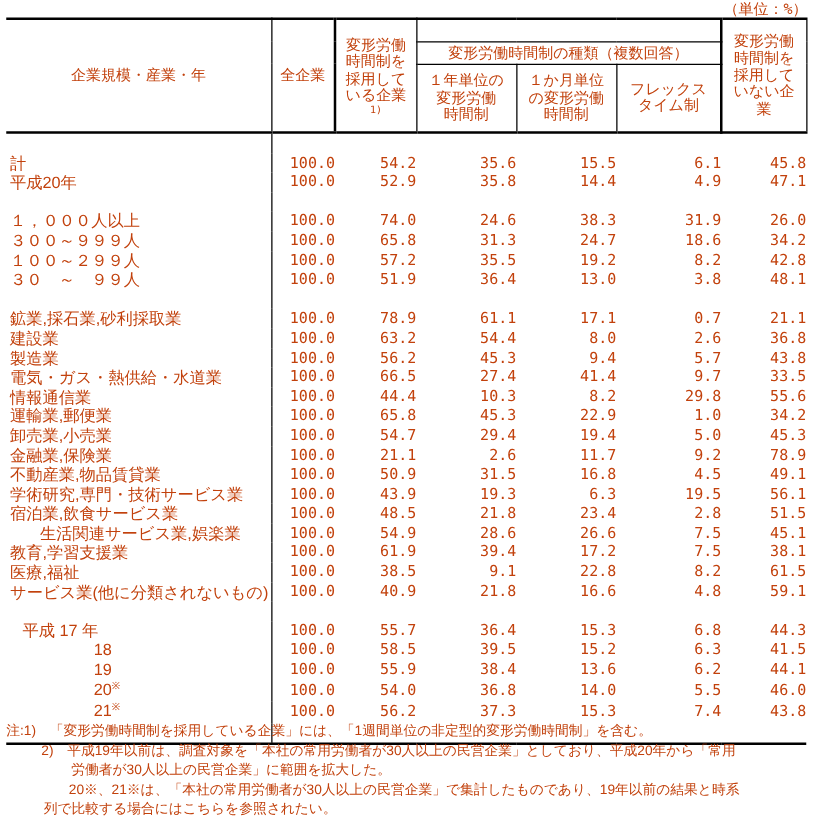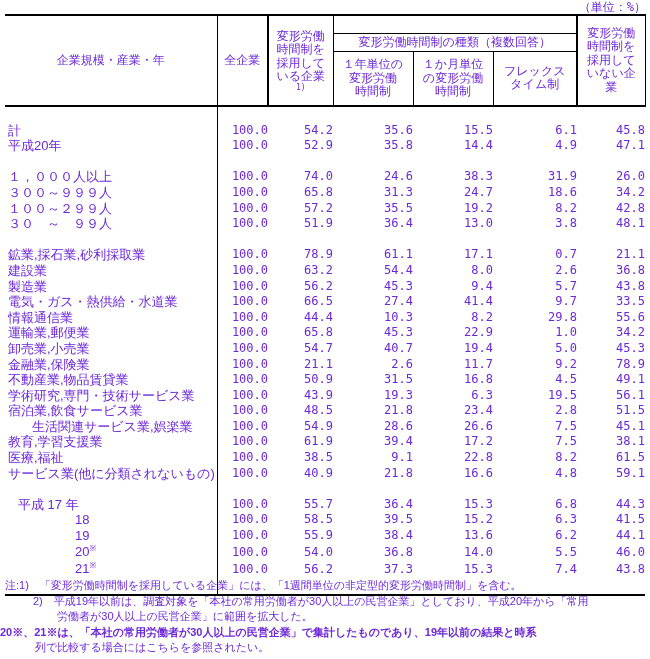--- a/index.html
+++ b/index.html
@@ -1,17 +1,17 @@
 <!DOCTYPE html>
 <html><head>
 <meta charset="utf-8">
 <style>
   html,body{margin:0;padding:0;background:#fff;}
   .page{
-    position:relative;width:650px;height:659px;background:#ffffff;color:#6d28d9;
+    position:relative;width:650px;height:659px;background:#ffffff;color:#c2410c;
     font-family:"DejaVu Sans Mono","Liberation Sans",sans-serif;
     overflow:hidden;
   }
   .unit-note{
     position:absolute;top:1px;right:4px;font-size:12px;line-height:12px;
   }
   table.stat{
     position:absolute;left:5px;top:14px;width:640px;
     border-collapse:collapse;table-layout:fixed;
     border-top:2px solid #000;border-bottom:2px solid #000;
@@ -223,21 +223,21 @@
           <td class="num c2">65.8</td>
           <td class="num c3">45.3</td>
           <td class="num c4">22.9</td>
           <td class="num c5">1.0</td>
           <td class="num c6">34.2</td>
         </tr>
         <tr>
           <td class="c-label" style="padding-left: 3px;"><span>卸売業,小売業</span></td>
           <td class="num c1">100.0</td>
           <td class="num c2">54.7</td>
-          <td class="num c3">40.7</td>
+          <td class="num c3">29.4</td>
           <td class="num c4">19.4</td>
           <td class="num c5">5.0</td>
           <td class="num c6">45.3</td>
         </tr>
         <tr>
           <td class="c-label" style="padding-left: 3px;"><span>金融業,保険業</span></td>
           <td class="num c1">100.0</td>
           <td class="num c2">21.1</td>
           <td class="num c3">2.6</td>
           <td class="num c4">11.7</td>
@@ -360,17 +360,17 @@
           <td class="c-label"></td>
           <td colspan="6"></td>
         </tr>
       </tbody>
   </table>
 
   <div class="notes" id="notes">
       <div class="note-line" style="padding-left: 5px;">注:1)　「変形労働時間制を採用している企業」には、「1週間単位の非定型的変形労働時間制」を含む。</div>
       <div class="note-line" style="padding-left: 33px;">2)　平成19年以前は、調査対象を「本社の常用労働者が30人以上の民営企業」としており、平成20年から「常用</div>
       <div class="note-line" style="padding-left: 57px;">労働者が30人以上の民営企業」に範囲を拡大した。</div>
-      <div class="note-line" style=" font-weight: bold;">20※、21※は、「本社の常用労働者が30人以上の民営企業」で集計したものであり、19年以前の結果と時系</div>
+      <div class="note-line" style="padding-left: 55px;">20※、21※は、「本社の常用労働者が30人以上の民営企業」で集計したものであり、19年以前の結果と時系</div>
       <div class="note-line" style="padding-left: 35px;">列で比較する場合にはこちらを参照されたい。</div>
     </div>
 
 </div>
 
 </body></html>

